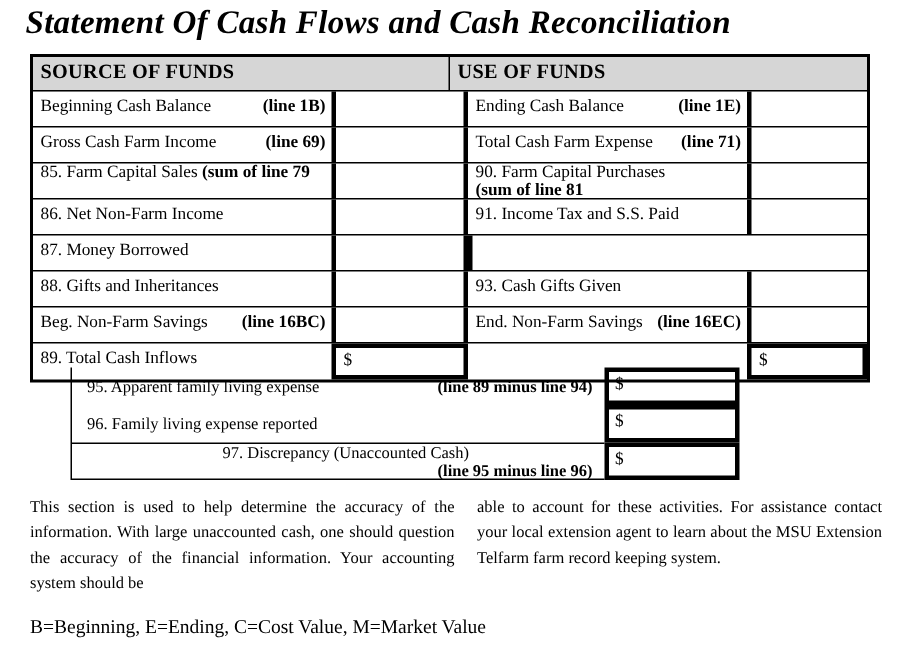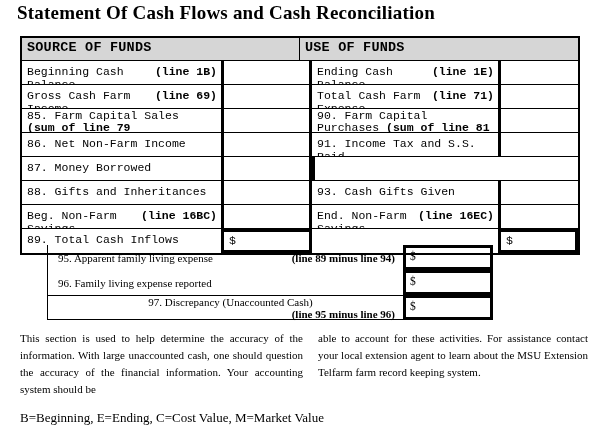--- a/index.html
+++ b/index.html
@@ -2,26 +2,26 @@
 <html><head>
 <meta charset="utf-8">
 <style>
   html,body { margin:0; padding:0; }
   body {
     width:600px; height:448px; background:#ffffff; color:#000;
     font-family:"Liberation Serif", serif; position:relative; overflow:hidden;
   }
   .title {
     position:absolute; left:17px; top:2px;
-    font-size:19px; font-weight:bold; letter-spacing:0.2px;
+    font-size:22px; font-weight:bold; font-style:italic; letter-spacing:0.2px;
   }
   
   .main-table {
     position:absolute; left:20px; top:36px; width:560px;
-    border:2px solid #000; box-sizing:border-box; background:#fff;font-family:Liberation Mono, monospace;
+    border:2px solid #000; box-sizing:border-box; background:#fff;
   }
   .hdr-row { display:flex; height:22px; border-bottom:1px solid #000; }
   .hdr-cell {
     box-sizing:border-box; font-weight:bold; font-size:13.5px;
     padding:2px 0 0 5px; letter-spacing:0.2px;
   }
   .hdr-left  { width:278px; border-right:1px solid #000; }
   .hdr-right { flex:1; }
   .row { display:flex; height:23px; border-bottom:1px solid #000; }
   .row.last { height:24px; border-bottom:none; }

